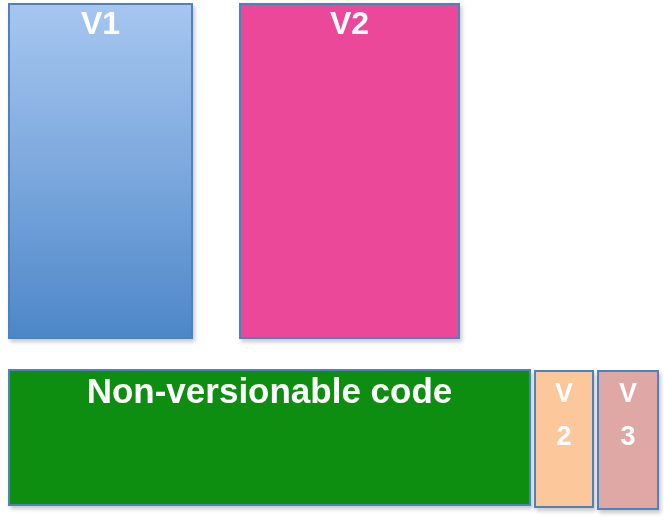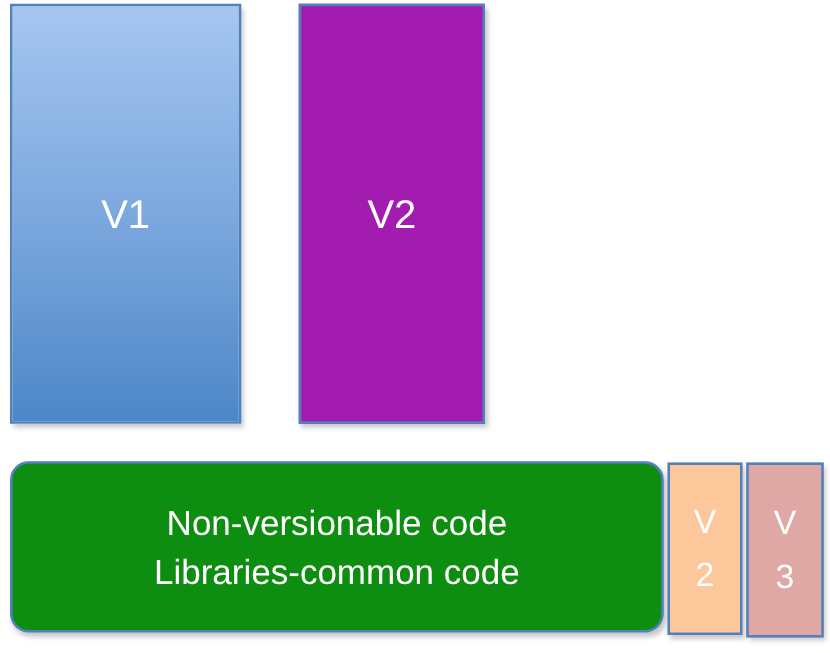--- a/index.html
+++ b/index.html
@@ -16,51 +16,51 @@
     overflow: hidden;
   }
   .box {
     position: absolute;
     box-sizing: border-box;
     border: 2px solid #4f81bd;
     box-shadow: 2px 3px 4px rgba(0,0,0,0.22);
     display: flex;
     flex-direction: column;
     align-items: center;
-    justify-content: center;
+    justify-content: flex-start;
     color: #ffffff;
     text-align: center;
+    font-weight: bold;
   }
   
   .col { width: 185px; height: 336px; top: 3px; font-size: 32px; }
   .col-v1 {
     left: 8px;
     background: linear-gradient(180deg, #a6c6f0 0%, #7aa7dd 52%, #4d87c8 100%);
   }
   .col-v2 {
     left: 239px;
-    width: 149px;
-    background: #a21caf;
+    width: 221px;
+    background: #ec4899;
   }
   .col-v3 {
     left: 473px;
     top: 2px;
     height: 337px;
     background: #e0a8a4;
   }
   
   .base-bar {
     left: 8px;
     top: 369px;
     width: 523px;
     height: 137px;
     background: #0e8e10;
-    font-size: 28px;
+    font-size: 35px;
     line-height: 39px;
-    border-radius: 15px;
   }
   
   .mini {
     top: 370px;
     width: 60px;
     height: 138px;
     font-size: 27px;
     line-height: 43px;
   }
   .mini-v2 {
@@ -84,21 +84,20 @@
     <span class="line">V1</span>
   </div>
 
   <div class="box col col-v2">
     <span class="line">V2</span>
   </div>
 
 
   <div class="box base-bar">
     <span class="line">Non-versionable code</span>
-    <span class="line">Libraries-common code</span>
   </div>
 
   <div class="box mini mini-v2">
     <span class="line">V</span>
     <span class="line">2</span>
   </div>
 
   <div class="box mini mini-v3">
     <span class="line">V</span>
     <span class="line">3</span>

